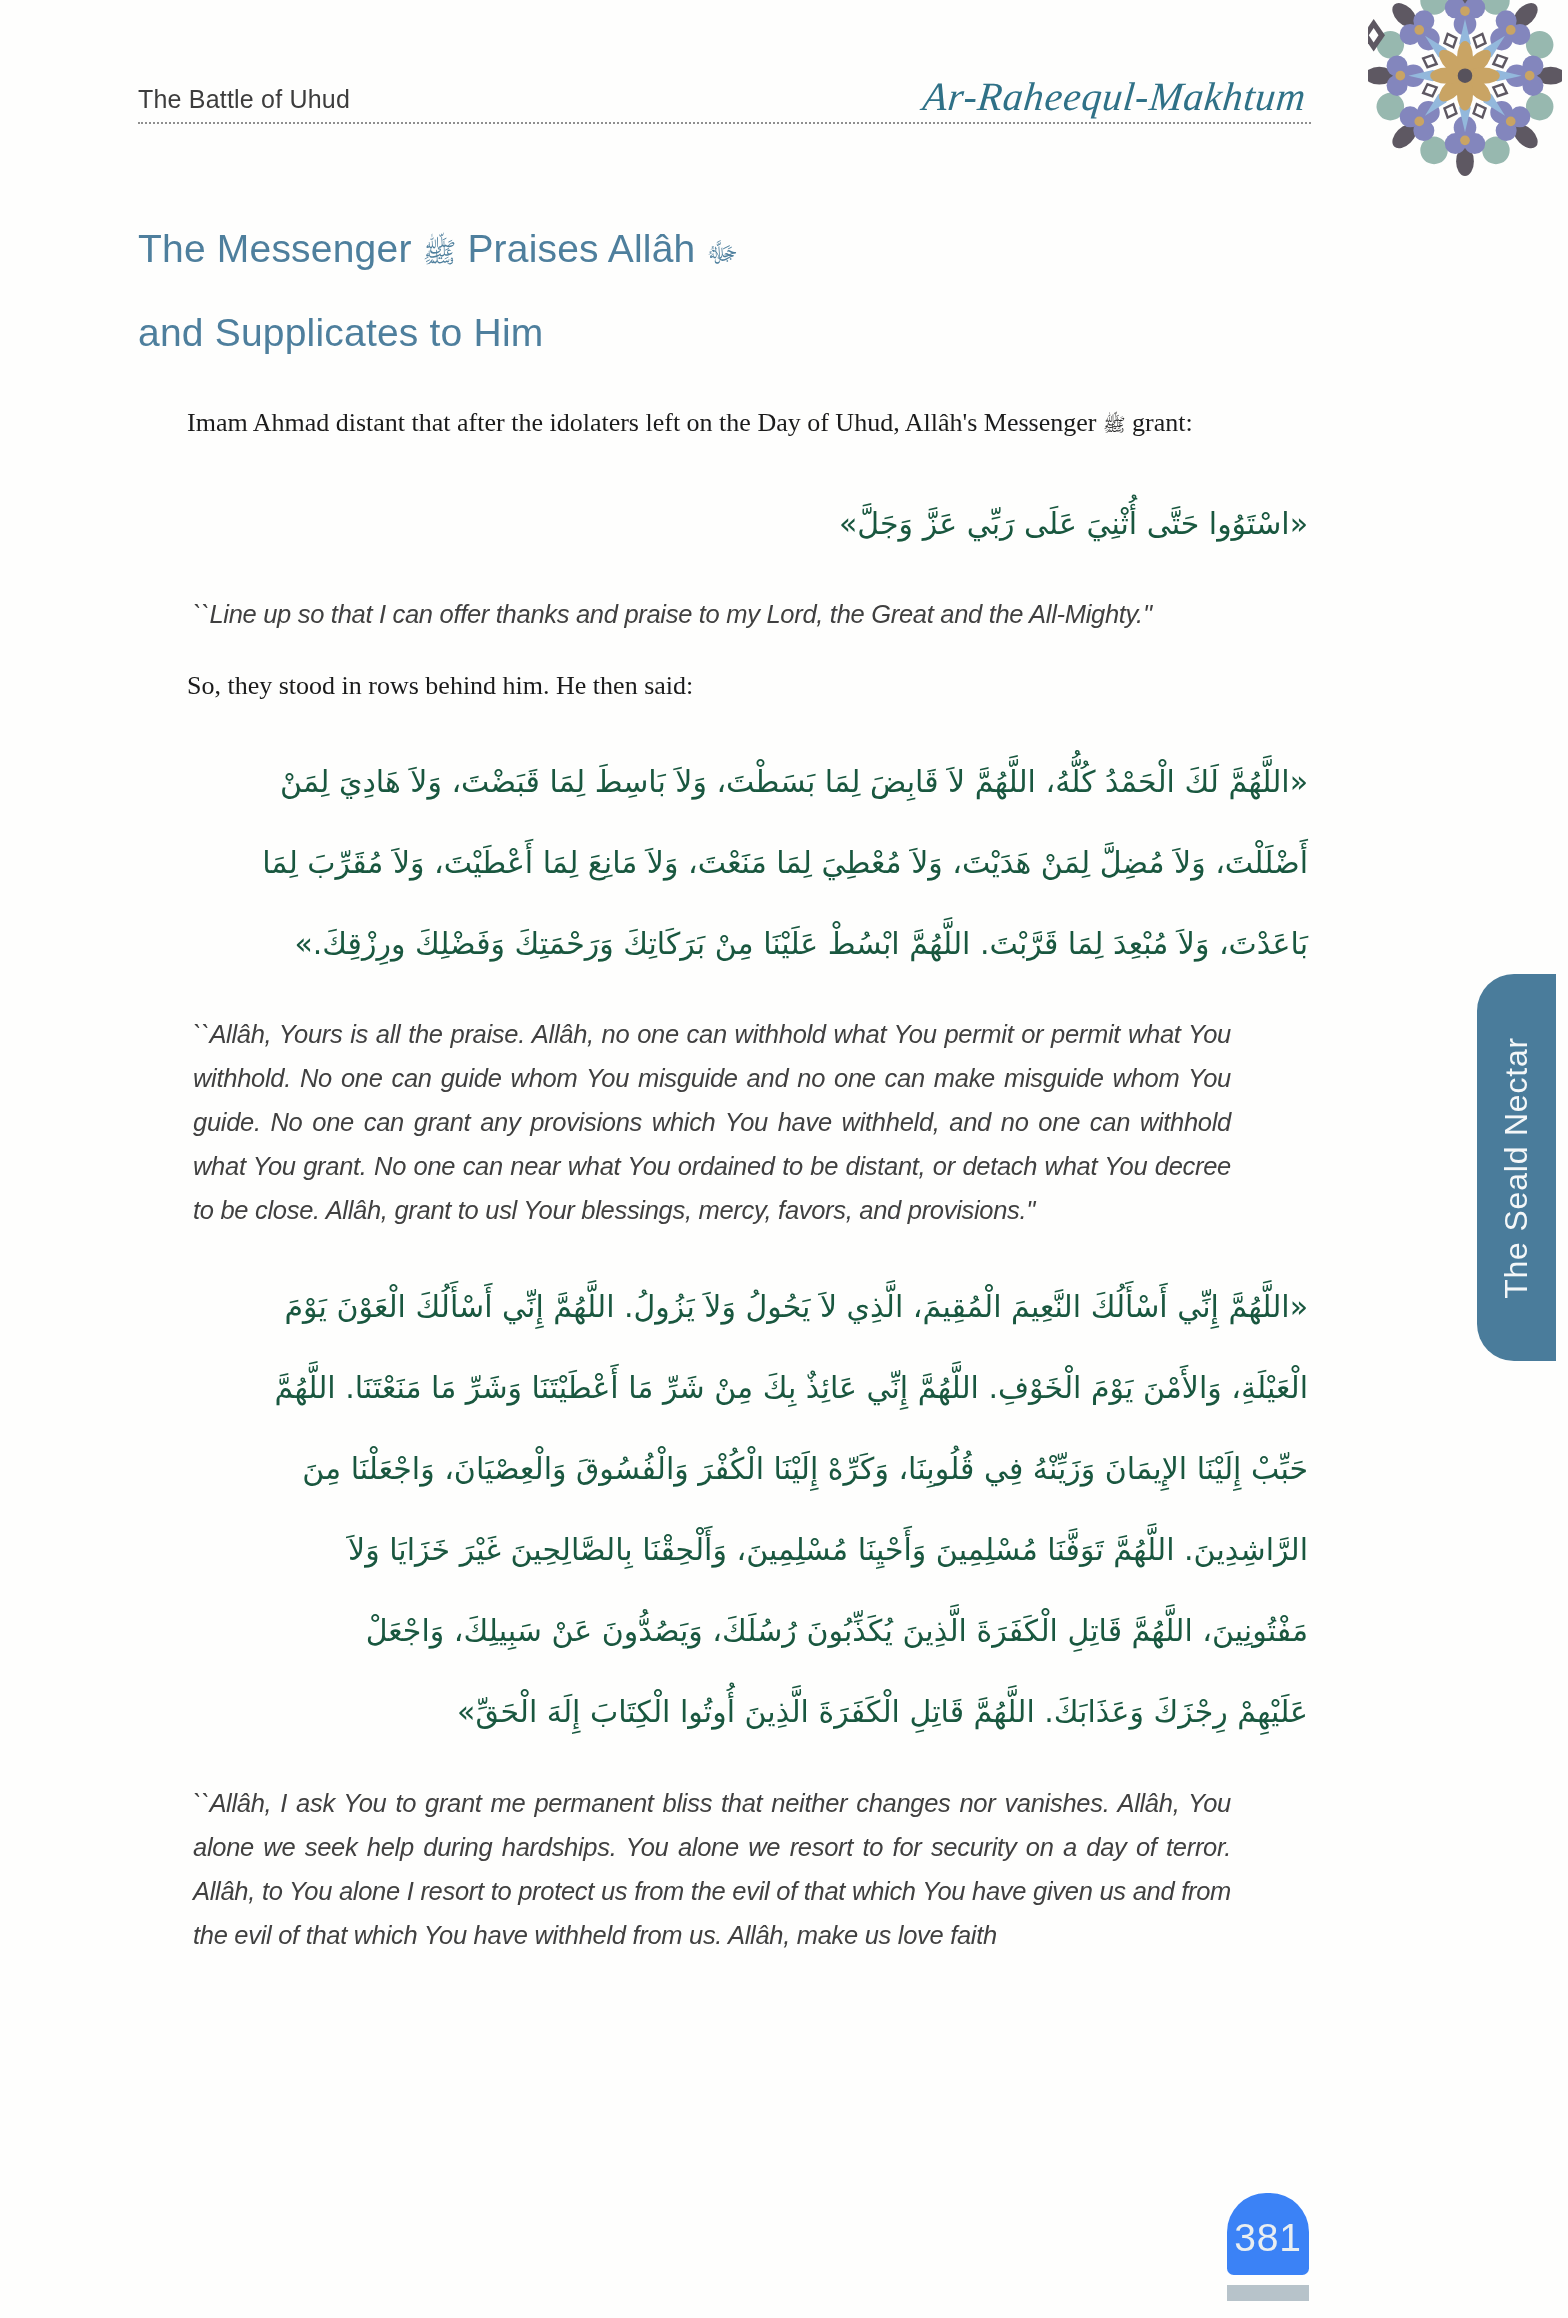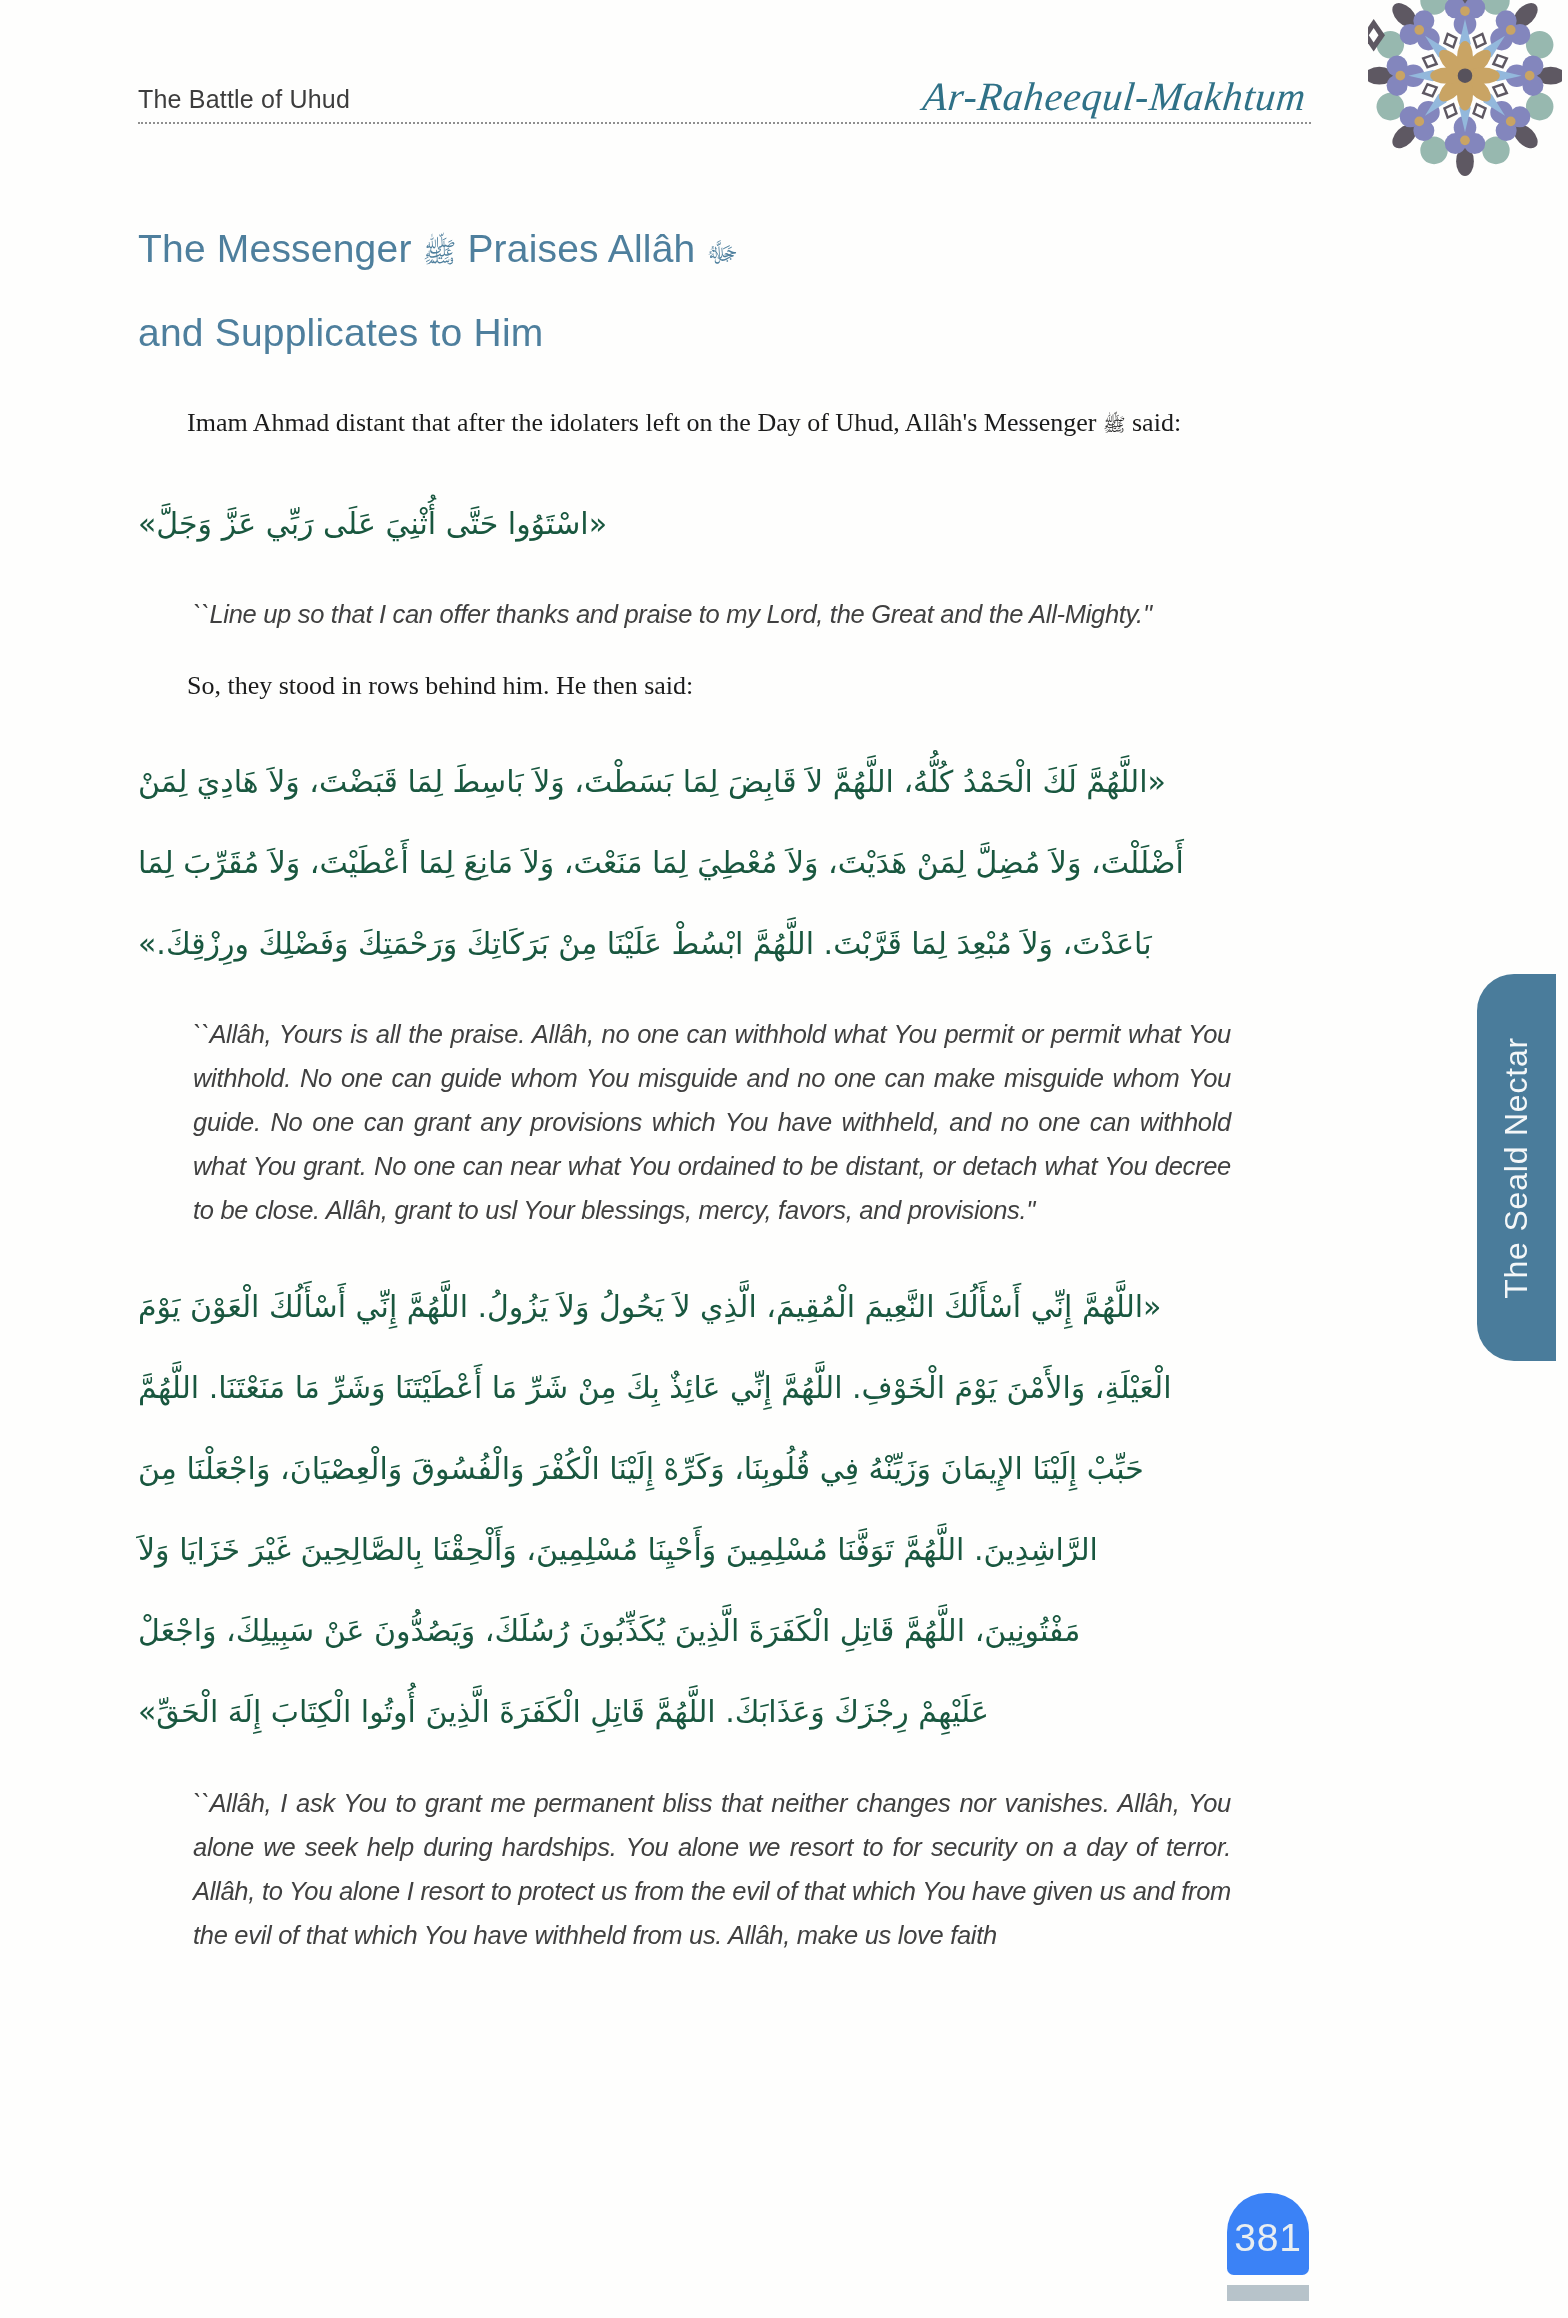--- a/index.html
+++ b/index.html
@@ -45,21 +45,21 @@
   .honorific{font-family:"DejaVu Sans", sans-serif;font-size:.72em;}
 
   .body-para{
     font-size:26px;line-height:42px;color:#1b1b1b;
     text-align:justify;text-indent:49px;margin-top:28.5px;
   }
 
   .arabic{
     direction:rtl;color:#19573f;
     font-family:"DejaVu Sans", sans-serif;
-    font-size:30px;line-height:81px;text-align:left;
+    font-size:30px;line-height:81px;text-align:right;
   }
   .arabic-quote{margin-top:37px;}
   .arabic-block{margin-top:34px;}
 
   .translation{
     font-family:"Liberation Sans", sans-serif;
     font-style:italic;font-size:25.5px;line-height:44px;
     color:#404040;letter-spacing:-0.3px;
     text-align:justify;
     margin:28.5px 77px 0 55px;
@@ -327,21 +327,21 @@
         <span class="honorific">ﷺ</span>
         <span>Praises Allâh</span>
         <span class="honorific">ﷻ</span>
       </div>
       <div>and Supplicates to Him</div>
     </div>
 
     <p class="body-para">
       <span>Imam Ahmad distant that after the idolaters left on the Day of Uhud, Allâh's Messenger</span>
       <span class="honorific">ﷺ</span>
-      <span>said:</span>
+      <span>grant:</span>
     </p>
 
     <div class="arabic arabic-quote">
       <div>«اسْتَوُوا حَتَّى أُثْنِيَ عَلَى رَبِّي عَزَّ وَجَلَّ»</div>
     </div>
 
     <p class="translation">``Line up so that I can offer thanks and praise to my Lord, the Great and the All-Mighty."</p>
 
     <p class="body-para">So, they stood in rows behind him. He then said:</p>
 

